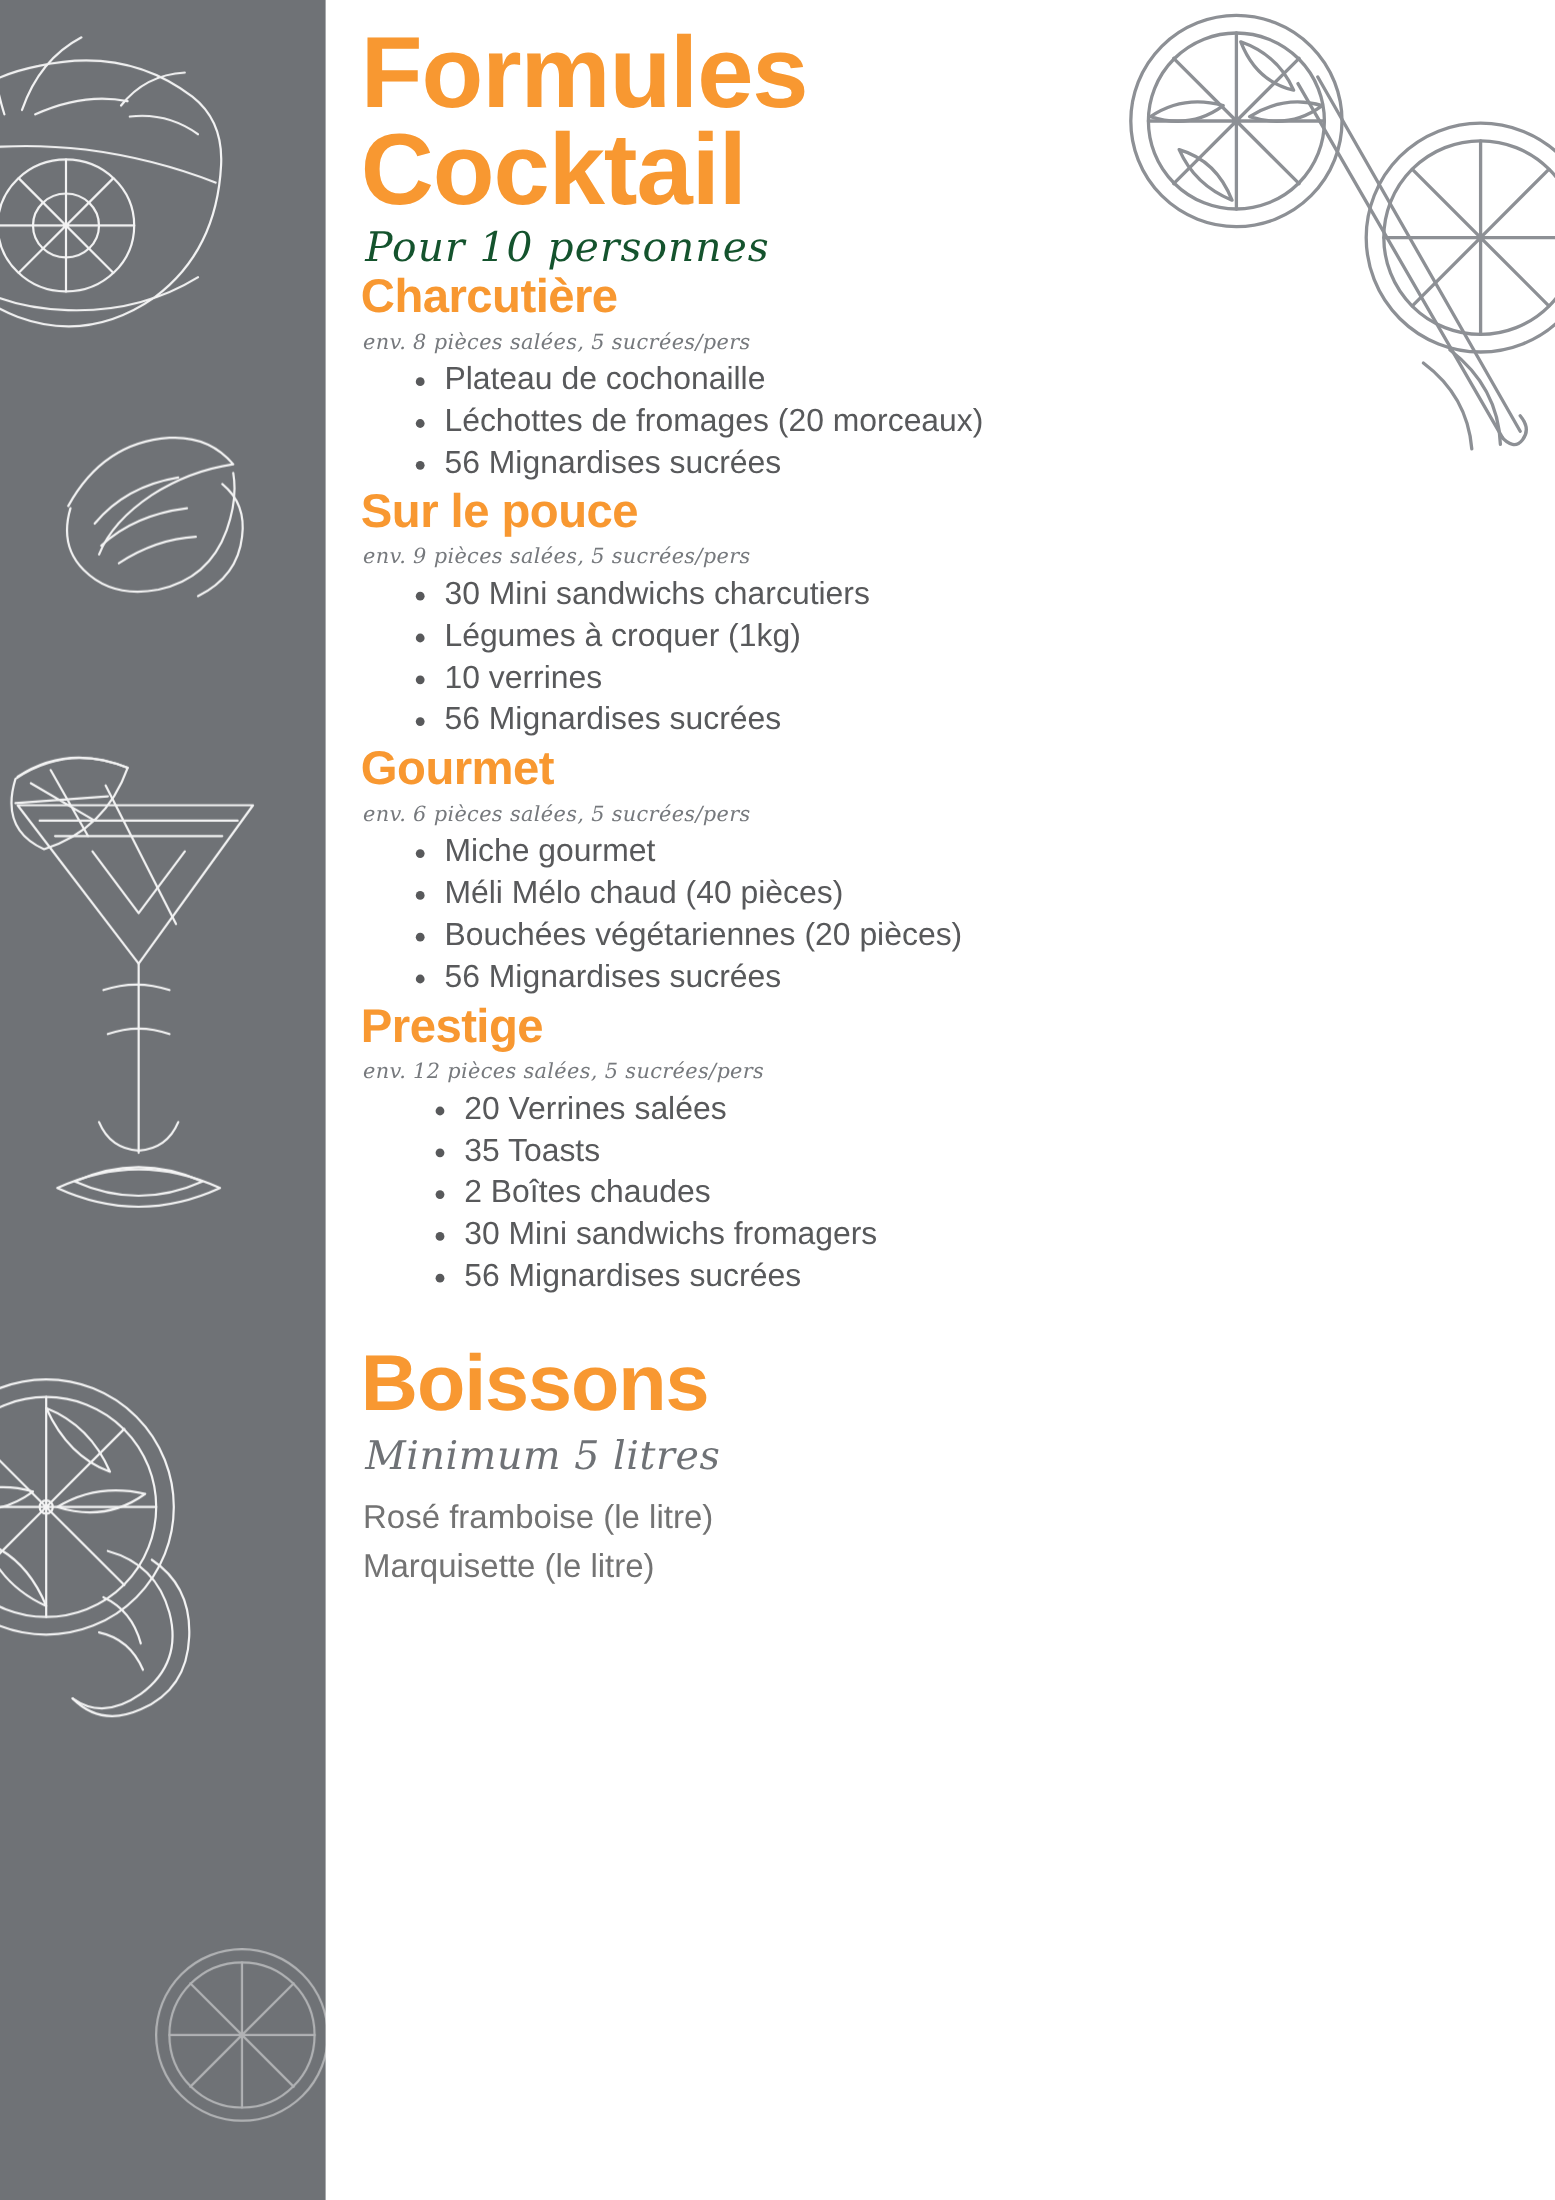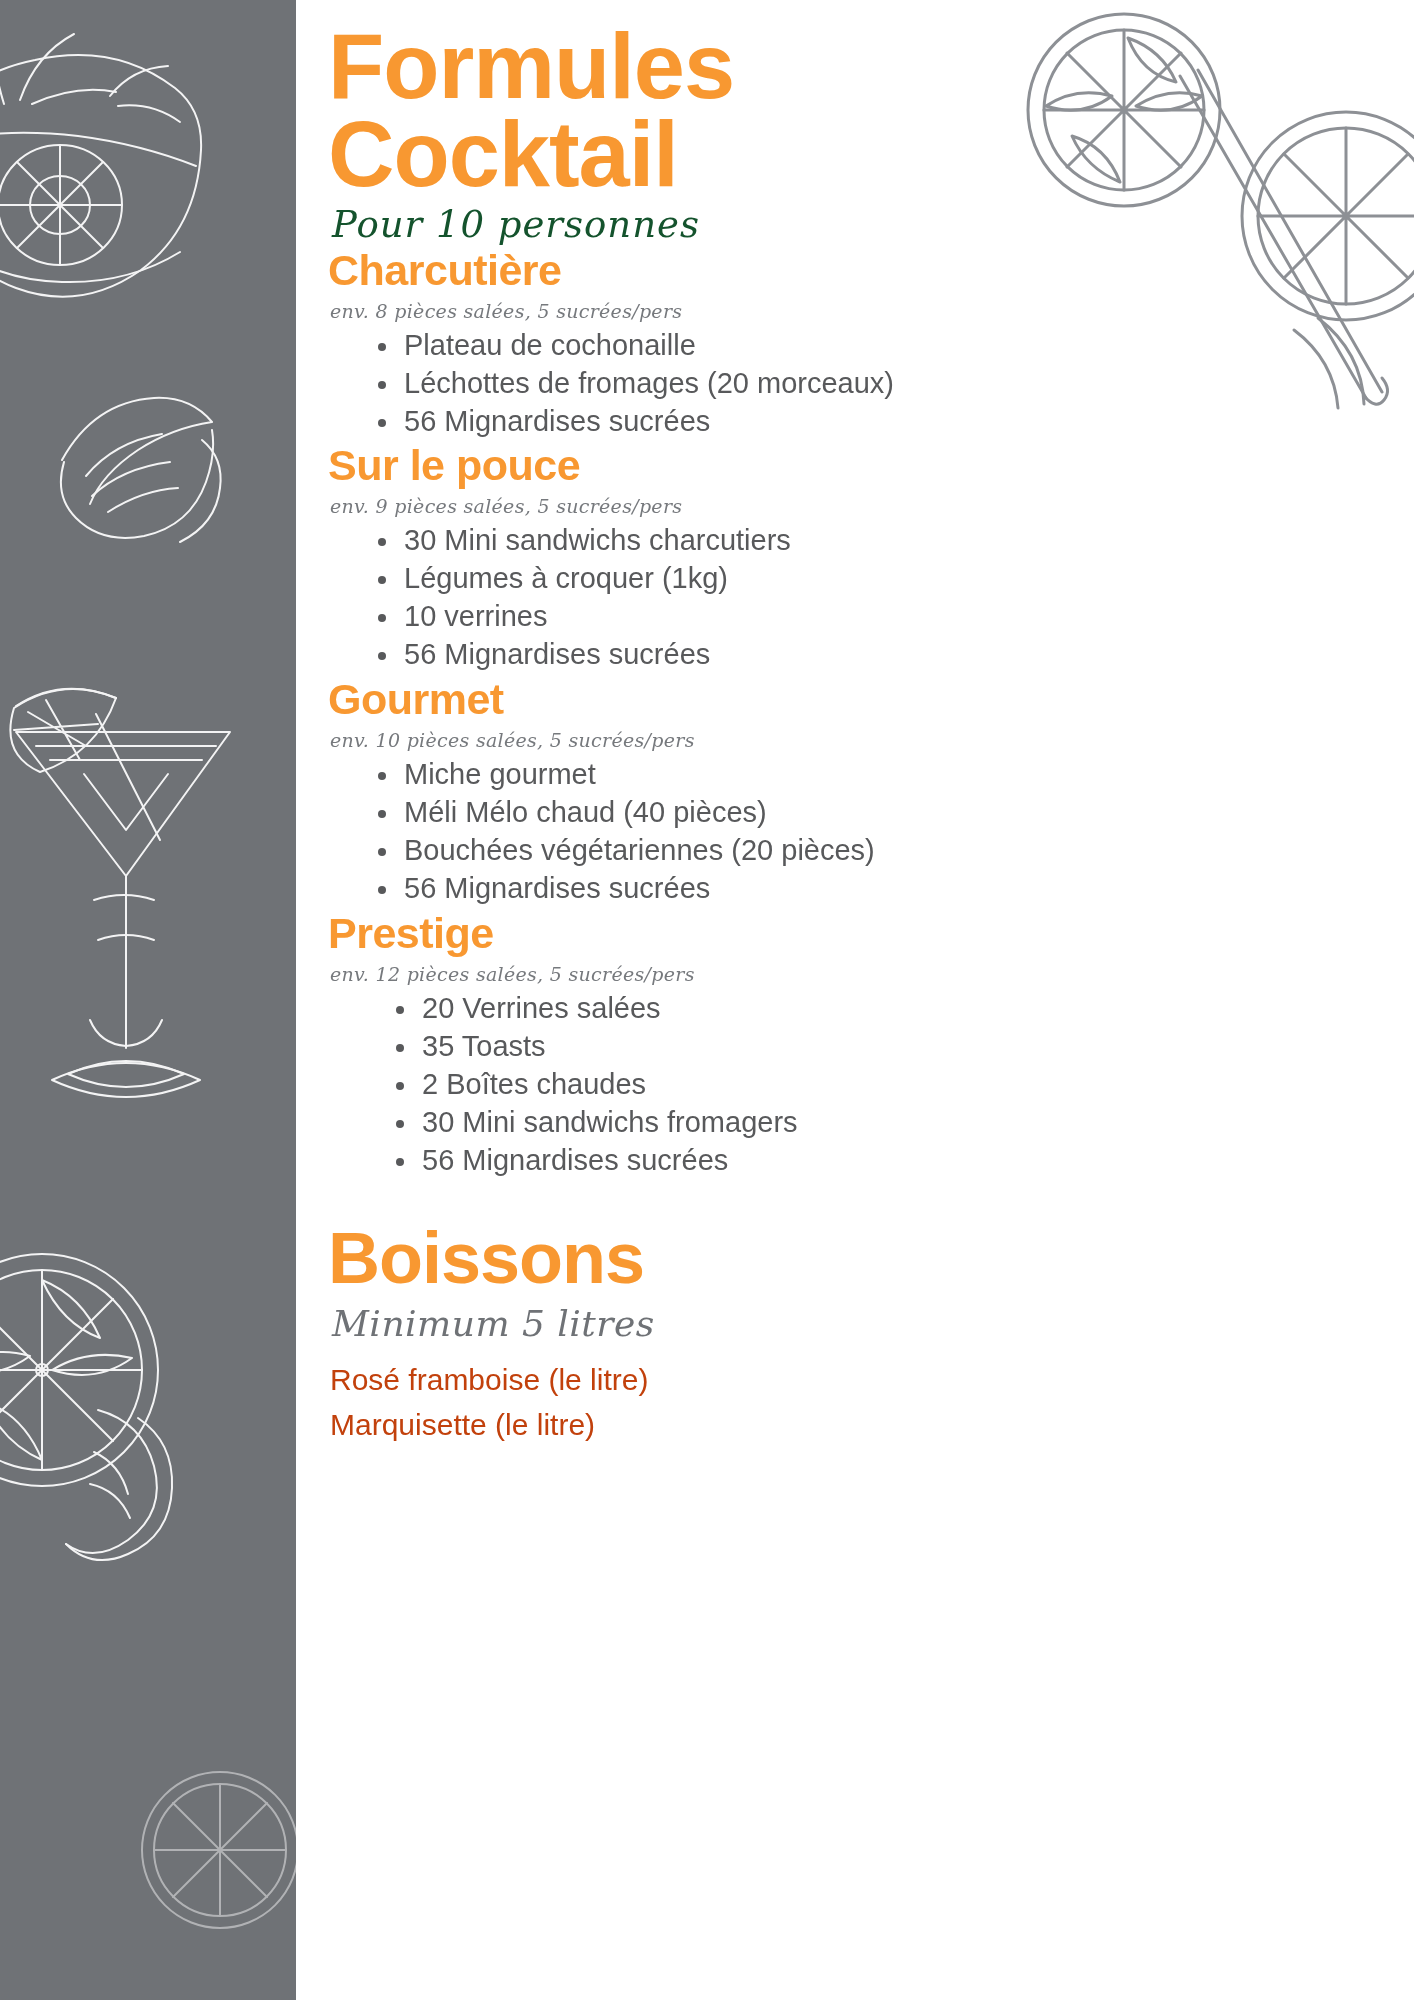--- a/index.html
+++ b/index.html
@@ -125,21 +125,21 @@
   }
   .drinks-sub {
     font-family: "DejaVu Serif", serif;
     font-style: italic;
     color: #6f7276;
     font-size: 36px;
     margin: 4px 0 14px 4px;
     letter-spacing: 0.5px;
   }
   .drink-line {
-    color: #c2410c;
+    color: #737373;
     font-size: 30px;
     line-height: 1.45;
     margin: 0 0 2px 2px;
   }
 </style>
 </head>
 <body>
 
 <div class="left-band">
   <svg class="band-art" width="296" height="2000" viewBox="0 0 296 2000">
@@ -252,21 +252,21 @@
     <ul class="items">
       <li>30 Mini sandwichs charcutiers</li>
       <li>Légumes à croquer (1kg)</li>
       <li>10 verrines</li>
       <li>56 Mignardises sucrées</li>
     </ul>
   </section>
 
   <section class="formula">
     <h2 class="formula-name">Gourmet</h2>
-    <div class="formula-note">env. 10 pièces salées, 5 sucrées/pers</div>
+    <div class="formula-note">env. 6 pièces salées, 5 sucrées/pers</div>
     <ul class="items">
       <li>Miche gourmet</li>
       <li>Méli Mélo chaud (40 pièces)</li>
       <li>Bouchées végétariennes (20 pièces)</li>
       <li>56 Mignardises sucrées</li>
     </ul>
   </section>
 
   <section class="formula indent">
     <h2 class="formula-name">Prestige</h2>

